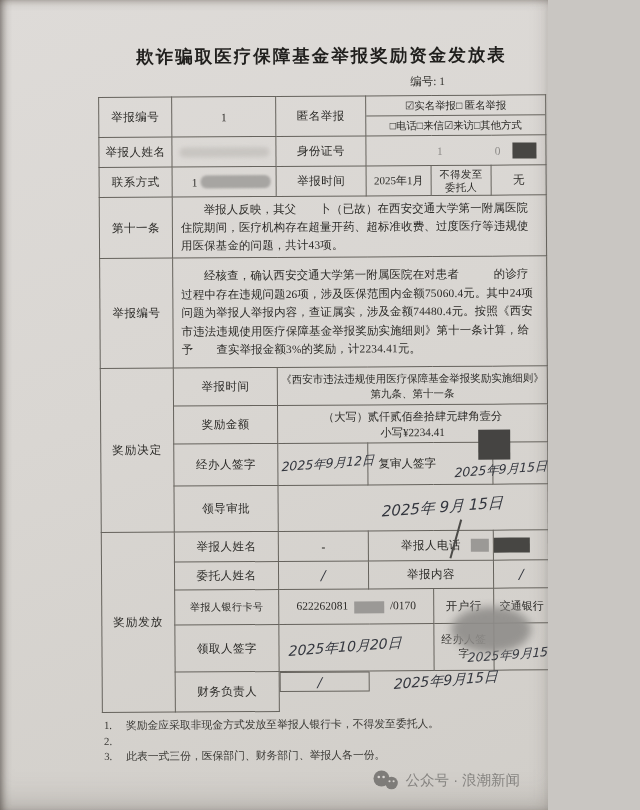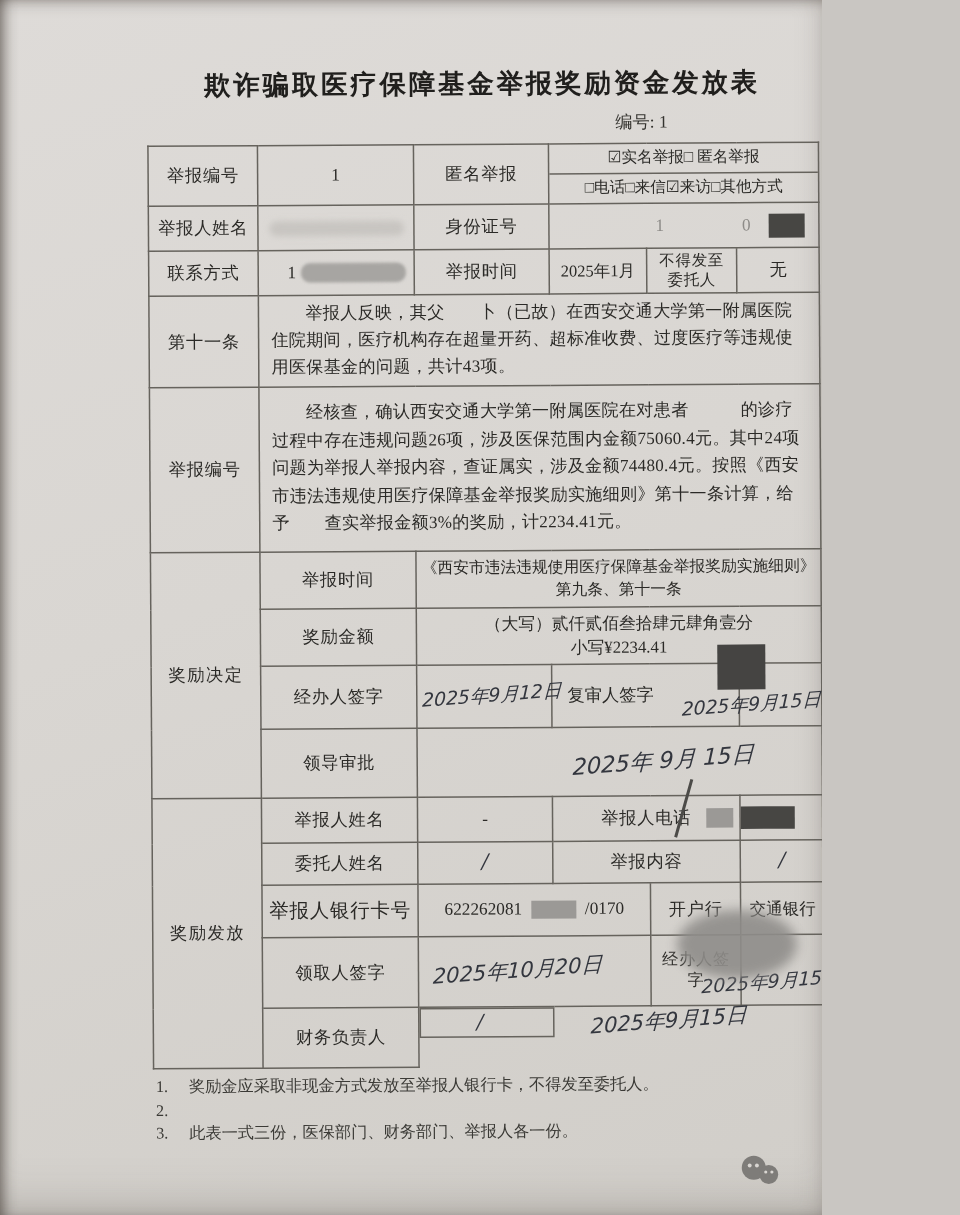--- a/index.html
+++ b/index.html
@@ -172,21 +172,21 @@
       </tr>
 
       <tr style="height:28px">
         <td class="lab">委托人姓名</td>
         <td><span class="hand" style="font-size:13px">/</span></td>
         <td colspan="2" class="lab">举报内容</td>
         <td><span class="hand" style="font-size:13px">/</span></td>
       </tr>
 
       <tr style="height:35px">
-        <td class="lab" style="font-size:13px">举报人银行卡号</td>
+        <td class="lab" style="font-size:10px">举报人银行卡号</td>
         <td colspan="2">
           <span>622262081</span>
           <span class="blk blk-gray" style="width:30px;height:12px;margin:0 3px"></span>
           <span>/0170</span>
         </td>
         <td class="lab">开户行</td>
         <td style="font-size:11px;text-align:center;padding-left:4px">交通银行</td>
       </tr>
 
       <tr style="height:47px">
@@ -231,14 +231,15 @@
 
   <div class="watermark">
     <svg width="27" height="21" viewBox="0 0 27 21">
       <circle cx="9.5" cy="8.5" r="8" fill="#7e7c79"></circle>
       <circle cx="19.5" cy="13" r="6.3" fill="#7e7c79"></circle>
       <circle cx="6.8" cy="7" r="1.3" fill="#d9d6d2"></circle>
       <circle cx="11.6" cy="7" r="1.3" fill="#d9d6d2"></circle>
       <circle cx="17.5" cy="11.3" r="1.05" fill="#d9d6d2"></circle>
       <circle cx="21.6" cy="11.3" r="1.05" fill="#d9d6d2"></circle>
     </svg>
+    <span>公众号 · 浪潮新闻</span>
   </div>
 </div>
 
 </body></html>

